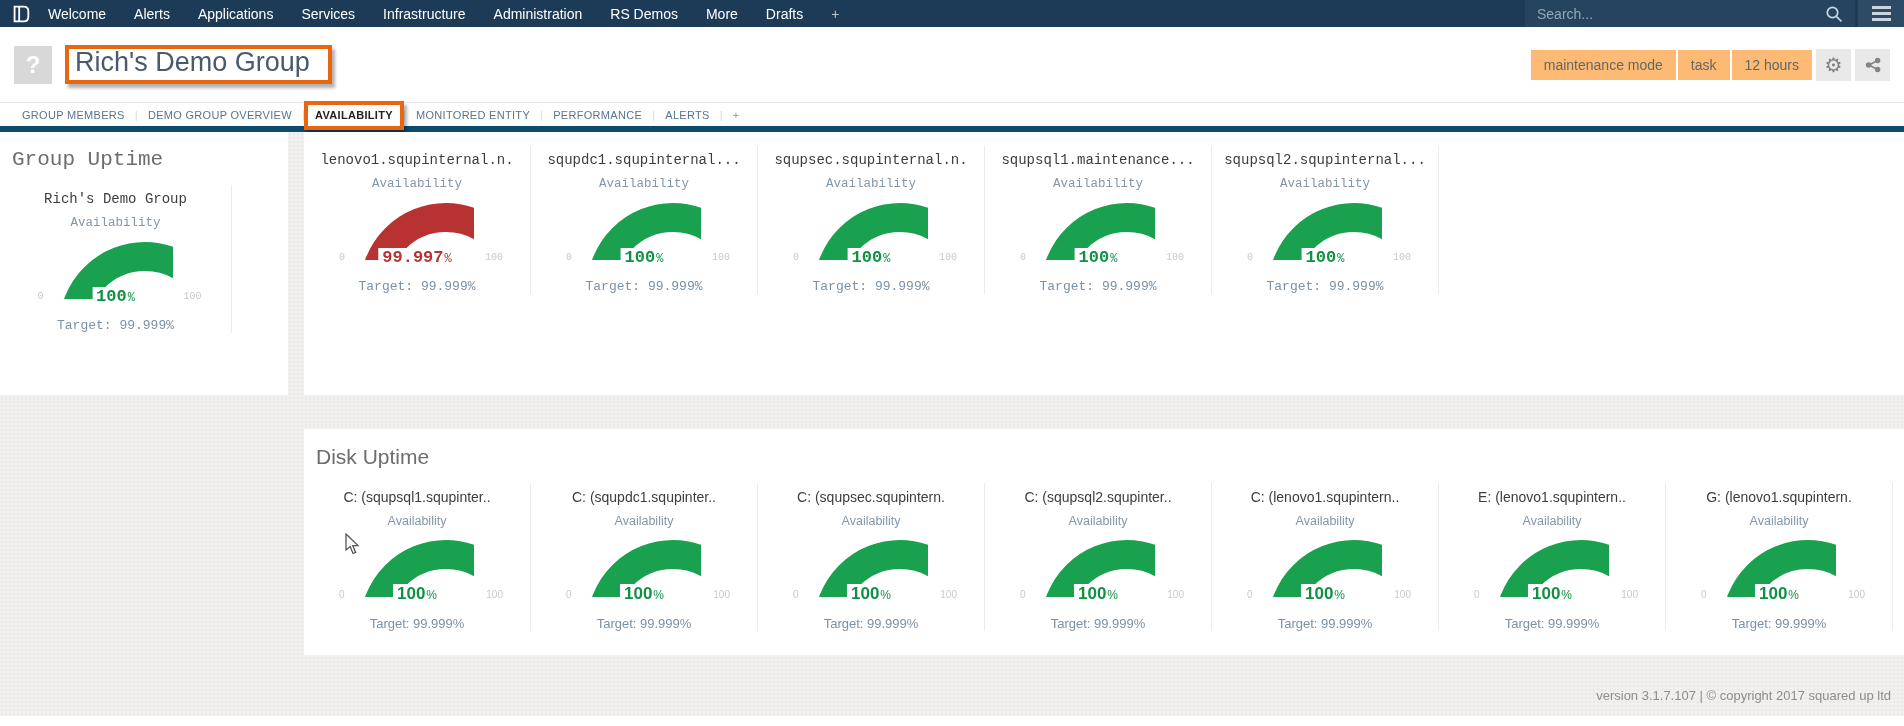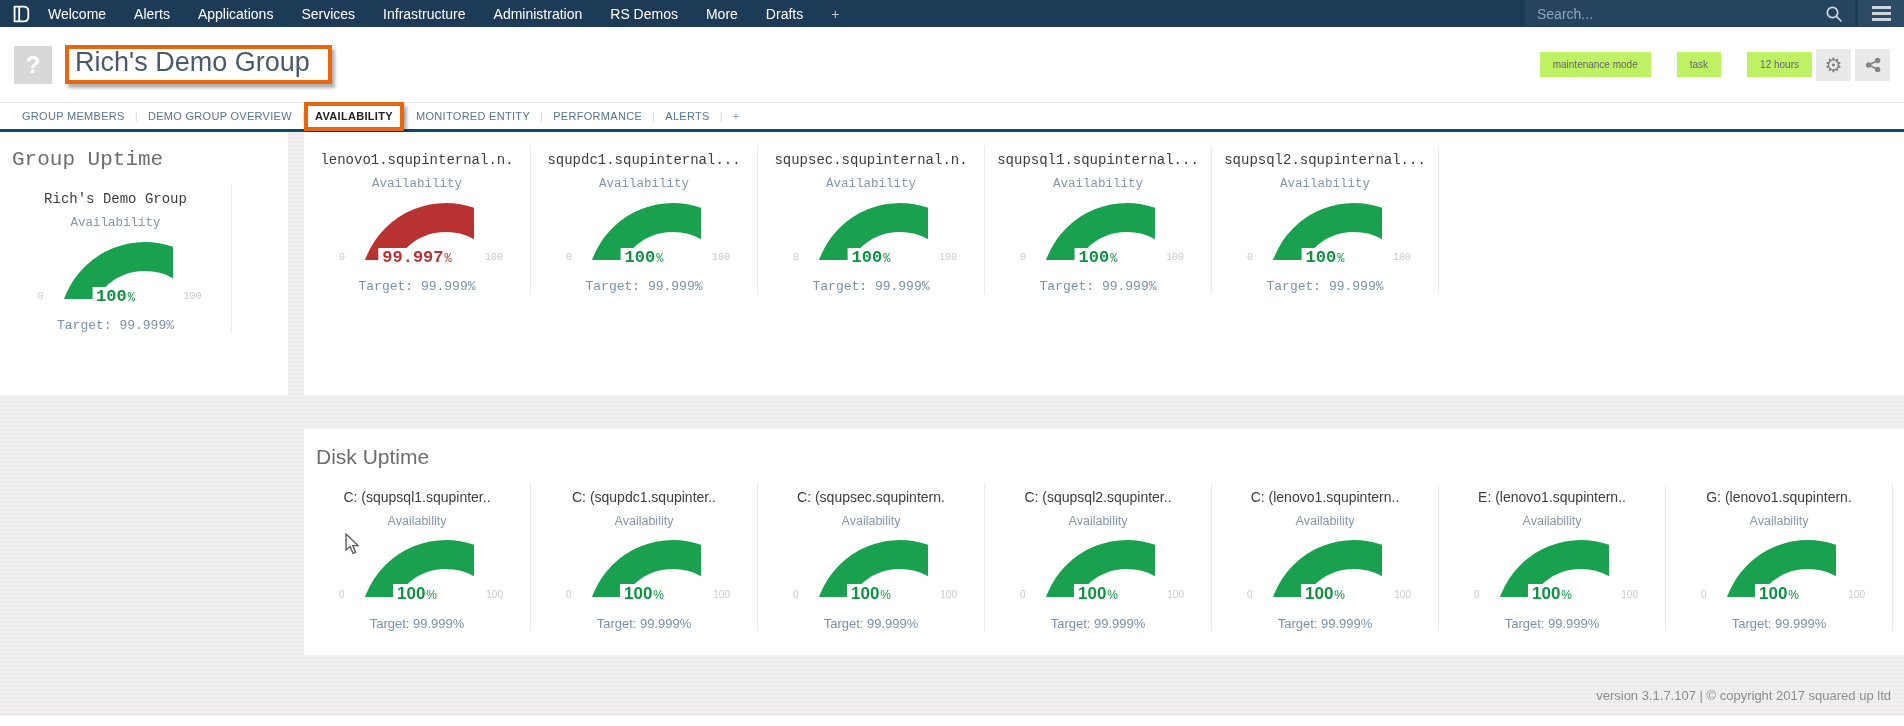--- a/index.html
+++ b/index.html
@@ -21,26 +21,26 @@
   .menu-btn span { display:block; width:19px; height:3px; background:#ccd5dd; }
 
   
   .page-header { height:76px; background:#fff; display:flex; align-items:center; padding:0 14px; border-bottom:1px solid #e5e5e5; }
   .help-box { width:38px; height:38px; background:#d8d8d8; color:#fff; font-size:24px; font-weight:bold; display:flex; align-items:center; justify-content:center; cursor:pointer; border:none; font-family:inherit; }
   .title-wrap { position:relative; margin-left:13px; padding:2px 22px 6px 10px; }
   .title-wrap::after { content:""; position:absolute; inset:0; border:4px solid #e8660d; box-shadow:3px 4px 3px rgba(0,0,0,.30); pointer-events:none; }
   h1 { font-size:27px; font-weight:400; color:#4a5a6b; white-space:nowrap; }
   .header-actions { margin-left:auto; display:flex; align-items:center; gap:4px; }
   .btn-group { display:flex; gap:2px; }
-  .hbtn { background:#bef264; border:none; color:#666; font-size:10px; padding:7px 13px; cursor:pointer; font-family:inherit; white-space:nowrap;margin-left:24px; }
+  .hbtn { background:#fdba74; border:none; color:#666; font-size:14px; padding:7px 13px; cursor:pointer; font-family:inherit; white-space:nowrap; }
   .icon-btn { background:#e9e9e9; border:none; width:35px; height:32px; display:flex; align-items:center; justify-content:center; color:#7d7d7d; cursor:pointer; }
   .gear-glyph { font-size:20px; line-height:1; color:#828282; }
 
   
-  .tabbar { height:29px; background:#fff; display:flex; align-items:center; padding:0 12px; border-bottom:3px solid #0c4a6e; font-size:11px; letter-spacing:.3px; color:#567591; }
+  .tabbar { height:29px; background:#fff; display:flex; align-items:center; padding:0 12px; border-bottom:6px solid #0c4a6e; font-size:11px; letter-spacing:.3px; color:#567591; }
   .tab { padding:0 10px; cursor:pointer; white-space:nowrap; }
   .tab-sep { color:#d9d9d9; }
   .tab.active { font-weight:bold; color:#222; position:relative; }
   .tab.active::after { content:""; position:absolute; left:-1px; right:-1px; top:-8px; bottom:-9px; border:4px solid #e8660d; box-shadow:3px 4px 3px rgba(0,0,0,.30); pointer-events:none; }
   .tab.plus { color:#8aa0b4; }
 
   
   .content { position:relative; height:584px; background-color:#f2f0ee;
              background-image:radial-gradient(rgba(0,0,0,.035) 1px, transparent 1px); background-size:4px 4px; }
   .row1 { display:flex; gap:16px; height:263px;font-family:Liberation Mono, monospace; }
@@ -200,21 +200,21 @@
     <div class="card-sub">Availability</div>
     <div class="gauge">
       <div class="ring"></div>
       <span class="gmin">0</span>
       <span class="gmax">100</span>
       <div class="gvalue"><span class="num">100</span><span class="pct">%</span></div>
     </div>
     <div class="target">Target: 99.999%</div>
   </div>
             <div class="card green">
-    <div class="card-title">squpsql1.squpinternal...</div>
+    <div class="card-title">squpsql1.maintenance...</div>
     <div class="card-sub">Availability</div>
     <div class="gauge">
       <div class="ring"></div>
       <span class="gmin">0</span>
       <span class="gmax">100</span>
       <div class="gvalue"><span class="num">100</span><span class="pct">%</span></div>
     </div>
     <div class="target">Target: 99.999%</div>
   </div>
             <div class="card green">

